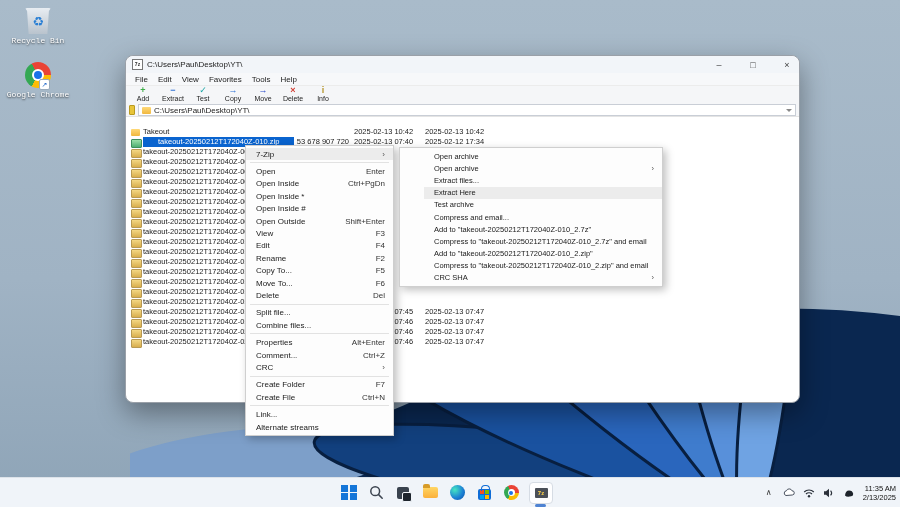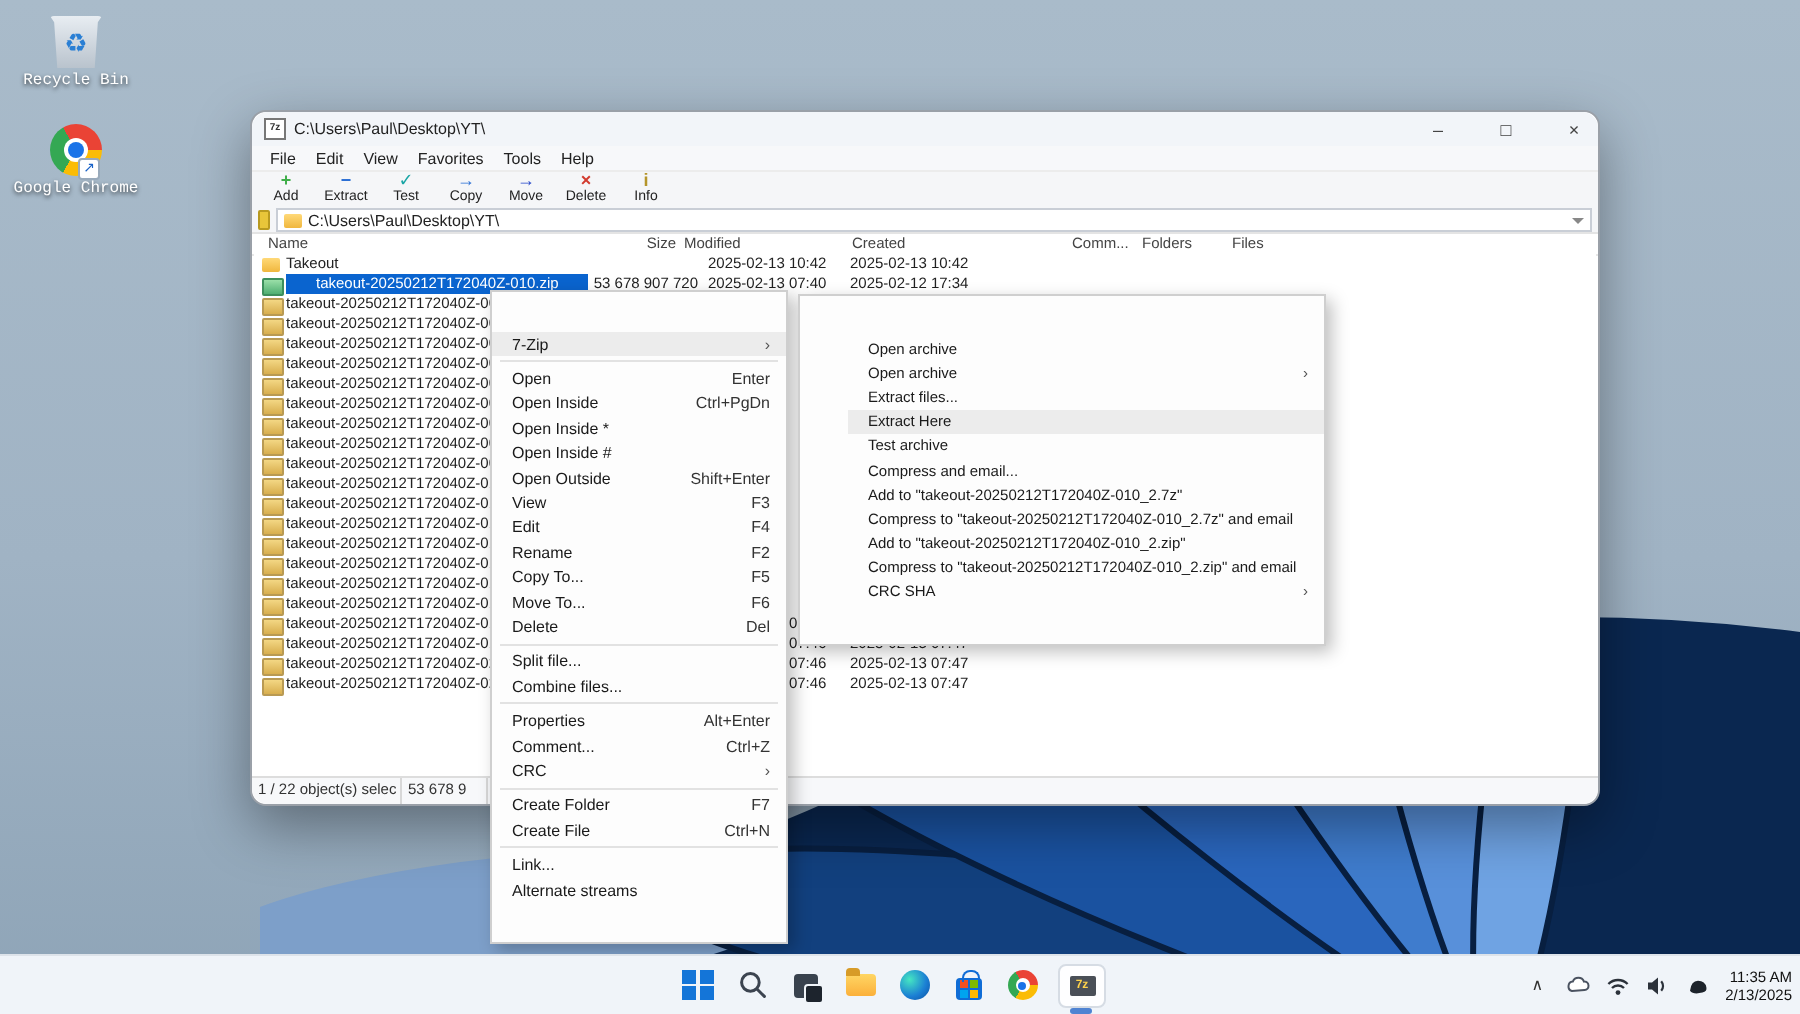--- a/index.html
+++ b/index.html
@@ -64,21 +64,21 @@
   .sel .c-name{background:#0a64cf;color:#fff;padding:0 15px;}
   .c-size{left:140px;width:82px;text-align:right;}
   .c-mod{left:227px;}
   .c-cre{left:298px;}
   .statusbar{position:absolute;left:0;right:0;bottom:0;height:13px;border-top:1px solid #ddd;
     background:#f7f8fa;border-radius:0 0 8px 8px;display:flex;font-size:7.5px;color:#333;line-height:12px;}
   .spanel{padding:0 3px;border-right:1px solid #d8d8d8;overflow:hidden;white-space:nowrap;}
   .sp1{width:68px;}.sp2{width:36px;}.sp3{width:120px;border-right:none;}
   
   .cmenu{position:absolute;background:#fdfdfd;border:1px solid #cfcfcf;box-shadow:3px 3px 8px rgba(0,0,0,.25);
-    padding:20px 0;font-size:8px;color:#1a1a1a;z-index:30;}
+    padding:2px 0;font-size:8px;color:#1a1a1a;z-index:30;}
   .menu-main{left:245px;top:145px;width:147px;}
   .menu-sub{left:399px;top:147px;width:262px;font-size:7.5px;z-index:31;}
   .mitem{display:flex;justify-content:space-between;align-items:center;height:12.4px;padding:0 8px 0 10px;white-space:nowrap;}
   .menu-sub .mitem{height:12.2px;margin-left:24px;}
   .mitem.hl{background:#ececec;}
   .mshort{color:#333;margin-left:10px;}
   .marrow{color:#555;margin-left:10px;}
   .msep{height:1px;background:#e2e2e2;margin:2px 4px;}
   
   .taskbar{position:absolute;left:0;right:0;bottom:0;height:29px;background:#f0f4f9;
@@ -189,29 +189,20 @@
         </div>
       </div>
     <div class="addressbar">
       <span class="addr-star"></span>
       <div class="addr-field">
         <span class="addr-folder"></span>
         <span>C:\Users\Paul\Desktop\YT\</span>
         <span class="addr-caret"></span>
       </div>
     </div>
-    <div class="listheader">
-      <span class="h-name">Name</span>
-      <span class="h-size">Size</span>
-      <span class="h-mod">Modified</span>
-      <span class="h-cre">Created</span>
-      <span class="h-comm">Comm...</span>
-      <span class="h-folders">Folders</span>
-      <span class="h-files">Files</span>
-    </div>
     <div class="filelist" id="filelist">
         <div class="frow">
           <span class="fi folder"></span>
           <span class="c-name">Takeout</span>
           <span class="c-size"></span>
           <span class="c-mod">2025-02-13 10:42</span>
           <span class="c-cre">2025-02-13 10:42</span>
         </div>
         <div class="frow sel">
           <span class="fi zipsel"></span>
@@ -354,25 +345,20 @@
           <span class="c-cre">2025-02-13 07:47</span>
         </div>
         <div class="frow">
           <span class="fi zip"></span>
           <span class="c-name">takeout-20250212T172040Z-021.zip</span>
           <span class="c-size"></span>
           <span class="c-mod">2025-02-13 07:46</span>
           <span class="c-cre">2025-02-13 07:47</span>
         </div>
       </div>
-    <div class="statusbar">
-      <span class="spanel sp1">1 / 22 object(s) selec</span>
-      <span class="spanel sp2">53 678 9</span>
-      <span class="spanel sp3">53 6</span>
-    </div>
   </div>
 
   <div class="cmenu menu-main" id="menu-main">
       <div class="mitem hl">
         <span class="mlabel">7-Zip</span>
         <span class="marrow">›</span>
       </div>
       <div class="msep"></div>
       <div class="mitem">
         <span class="mlabel">Open</span>

